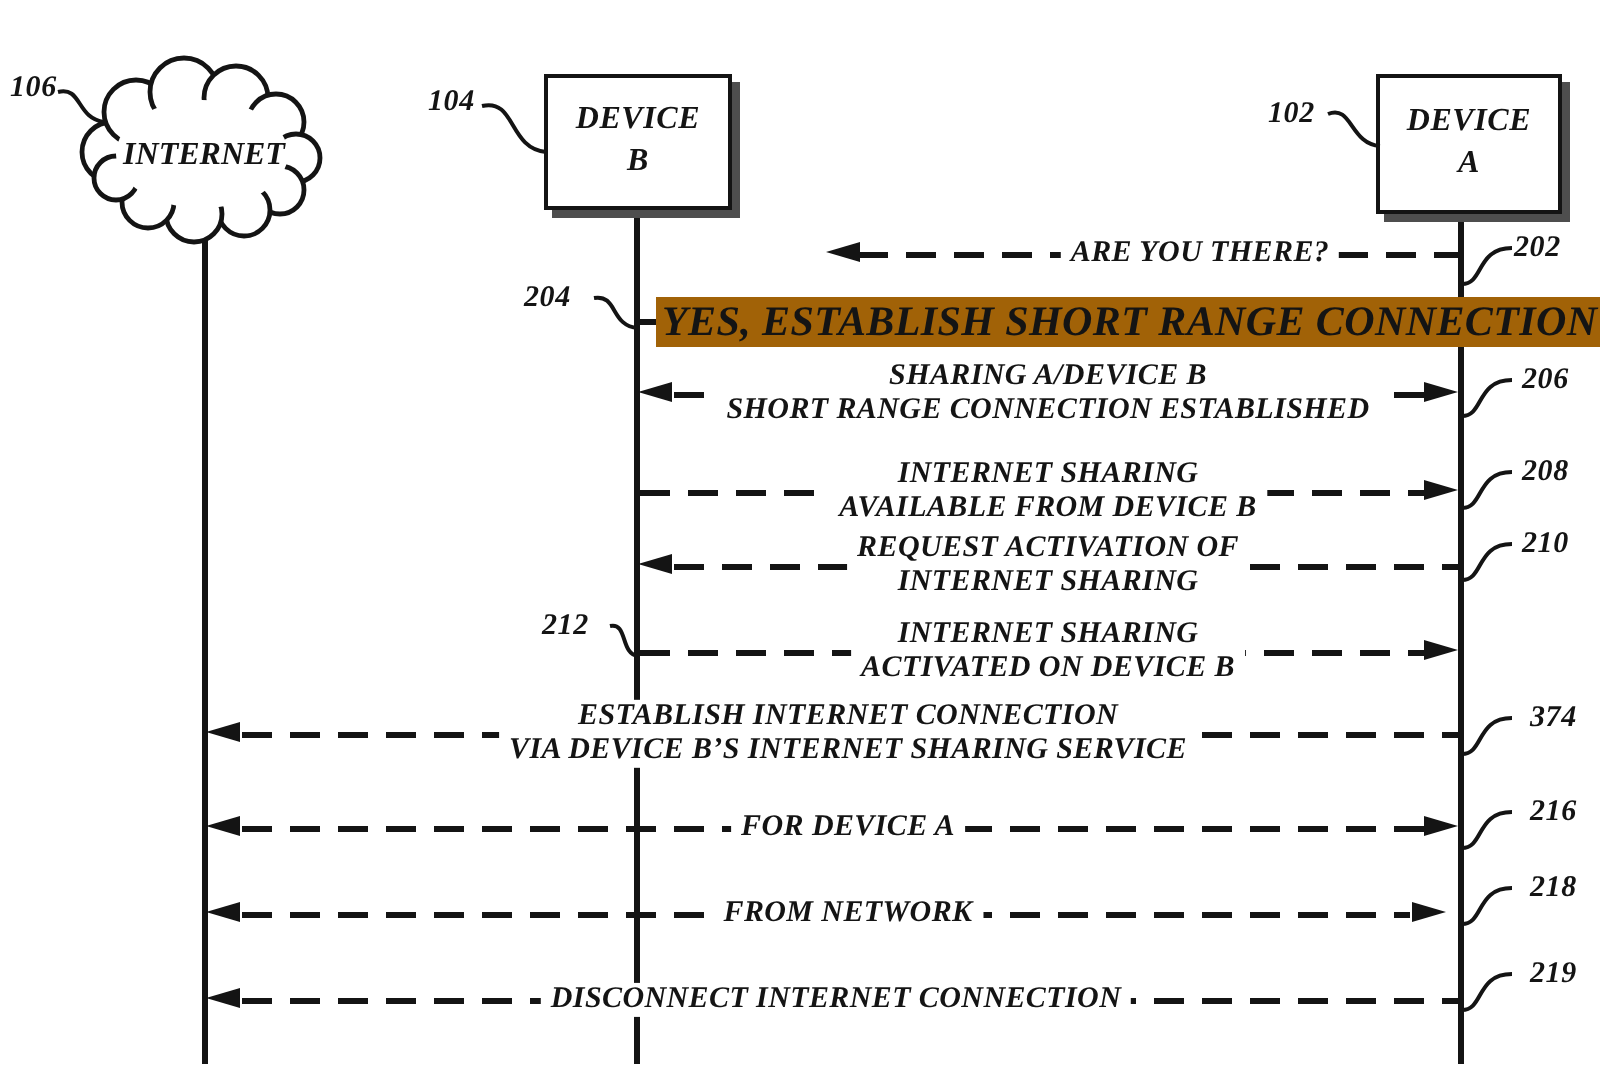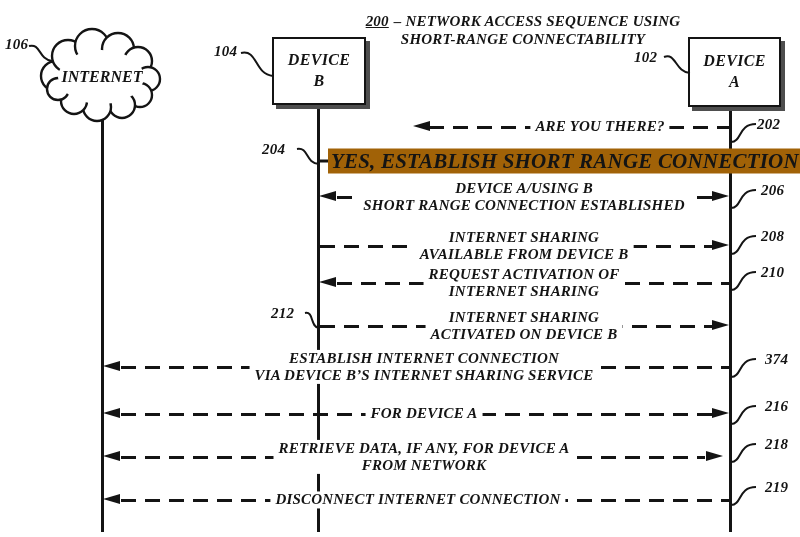--- a/index.html
+++ b/index.html
@@ -57,21 +57,21 @@
     <div class="mini-dash"></div>
     <div class="txt">YES, ESTABLISH SHORT RANGE CONNECTION</div>
     <div class="tri"></div>
   </div>
 
   <div>
     <div class="ah l" style="left:319px;top:191px;"></div>
     <div class="dash" style="left:337px;top:196px;width:375px;"></div>
     <div class="ah r" style="left:712px;top:191px;"></div>
     <div class="msg-label" style="left:524px;top:197px;">
-      <div>DEVICE A/USING B</div>
+      <div>SHARING A/DEVICE B</div>
         <div>SHORT RANGE CONNECTION ESTABLISHED</div>
     </div>
   </div>
 
   <div>
     <div class="dash" style="left:320px;top:245px;width:392px;"></div>
     <div class="ah r" style="left:712px;top:240px;"></div>
     <div class="msg-label" style="left:524px;top:246px;">
       <div>INTERNET SHARING</div>
         <div>AVAILABLE FROM DEVICE B</div>
@@ -112,21 +112,20 @@
     <div class="msg-label" style="left:424px;top:414px;">
         <div>FOR DEVICE A</div>
     </div>
   </div>
 
   <div>
     <div class="ah l" style="left:103px;top:451px;"></div>
     <div class="dash" style="left:121px;top:456px;width:584px;"></div>
     <div class="ah r" style="left:706px;top:451px;"></div>
     <div class="msg-label" style="left:424px;top:457px;">
-      <div>RETRIEVE DATA, IF ANY, FOR DEVICE A</div>
         <div>FROM NETWORK</div>
     </div>
   </div>
 
   <div>
     <div class="ah l" style="left:103px;top:494px;"></div>
     <div class="dash" style="left:121px;top:499px;width:608px;"></div>
     <div class="msg-label" style="left:418px;top:500px;">
       <div>DISCONNECT INTERNET CONNECTION</div>
         <div></div>
@@ -218,20 +217,14 @@
       <circle cx="110" cy="69" r="12"></circle>
       <circle cx="92" cy="79" r="13"></circle>
       <circle cx="67" cy="81" r="14"></circle>
       <circle cx="44" cy="75" r="13"></circle>
       <circle cx="28" cy="63" r="11"></circle>
     </g>
     <ellipse cx="71" cy="51" rx="43" ry="27" fill="#ffffff"></ellipse>
     <text x="72" y="56" text-anchor="middle" font-size="16" font-style="italic" font-weight="bold">INTERNET</text>
   </svg>
 
-  <div class="title" style="left:362px;top:12px;width:322px;">
-    <div>
-      <span class="u">200</span><span class="rest">– NETWORK ACCESS SEQUENCE USING</span>
-    </div>
-    <div>SHORT-RANGE CONNECTABILITY</div>
-  </div>
 
 </div>
 
 </body></html>

